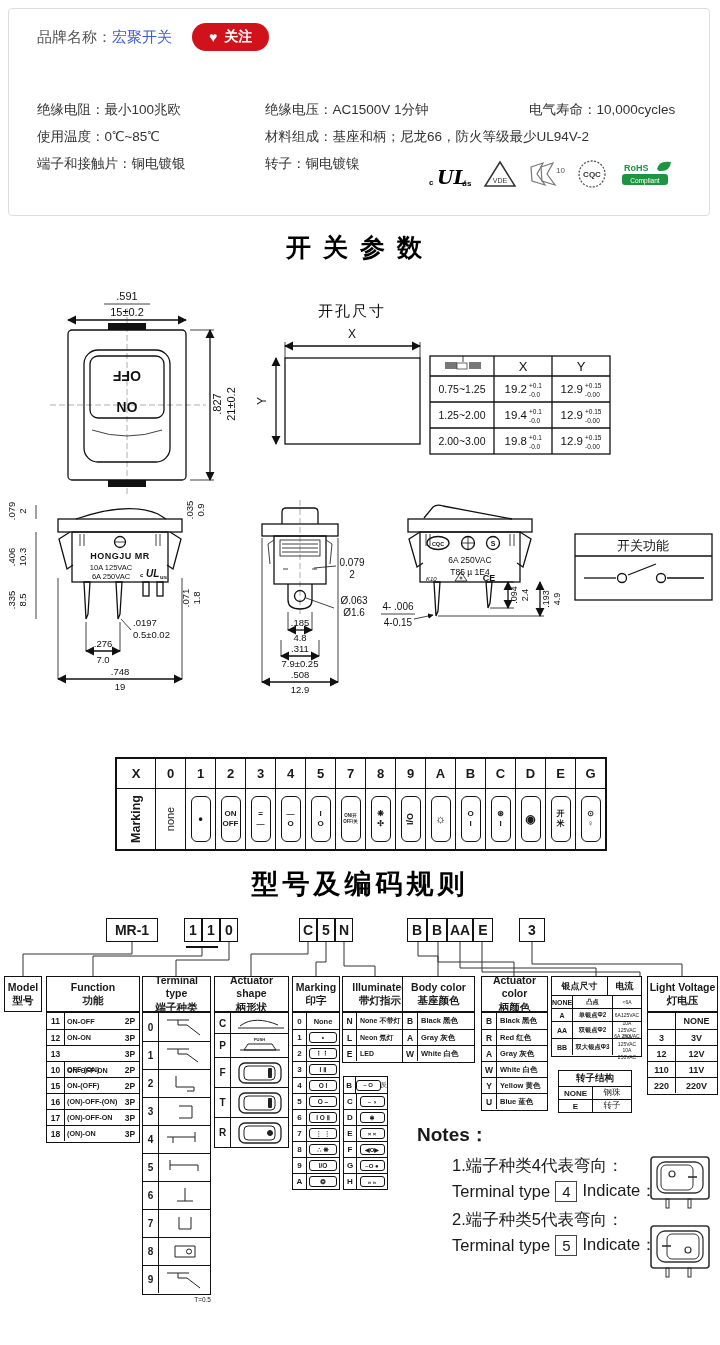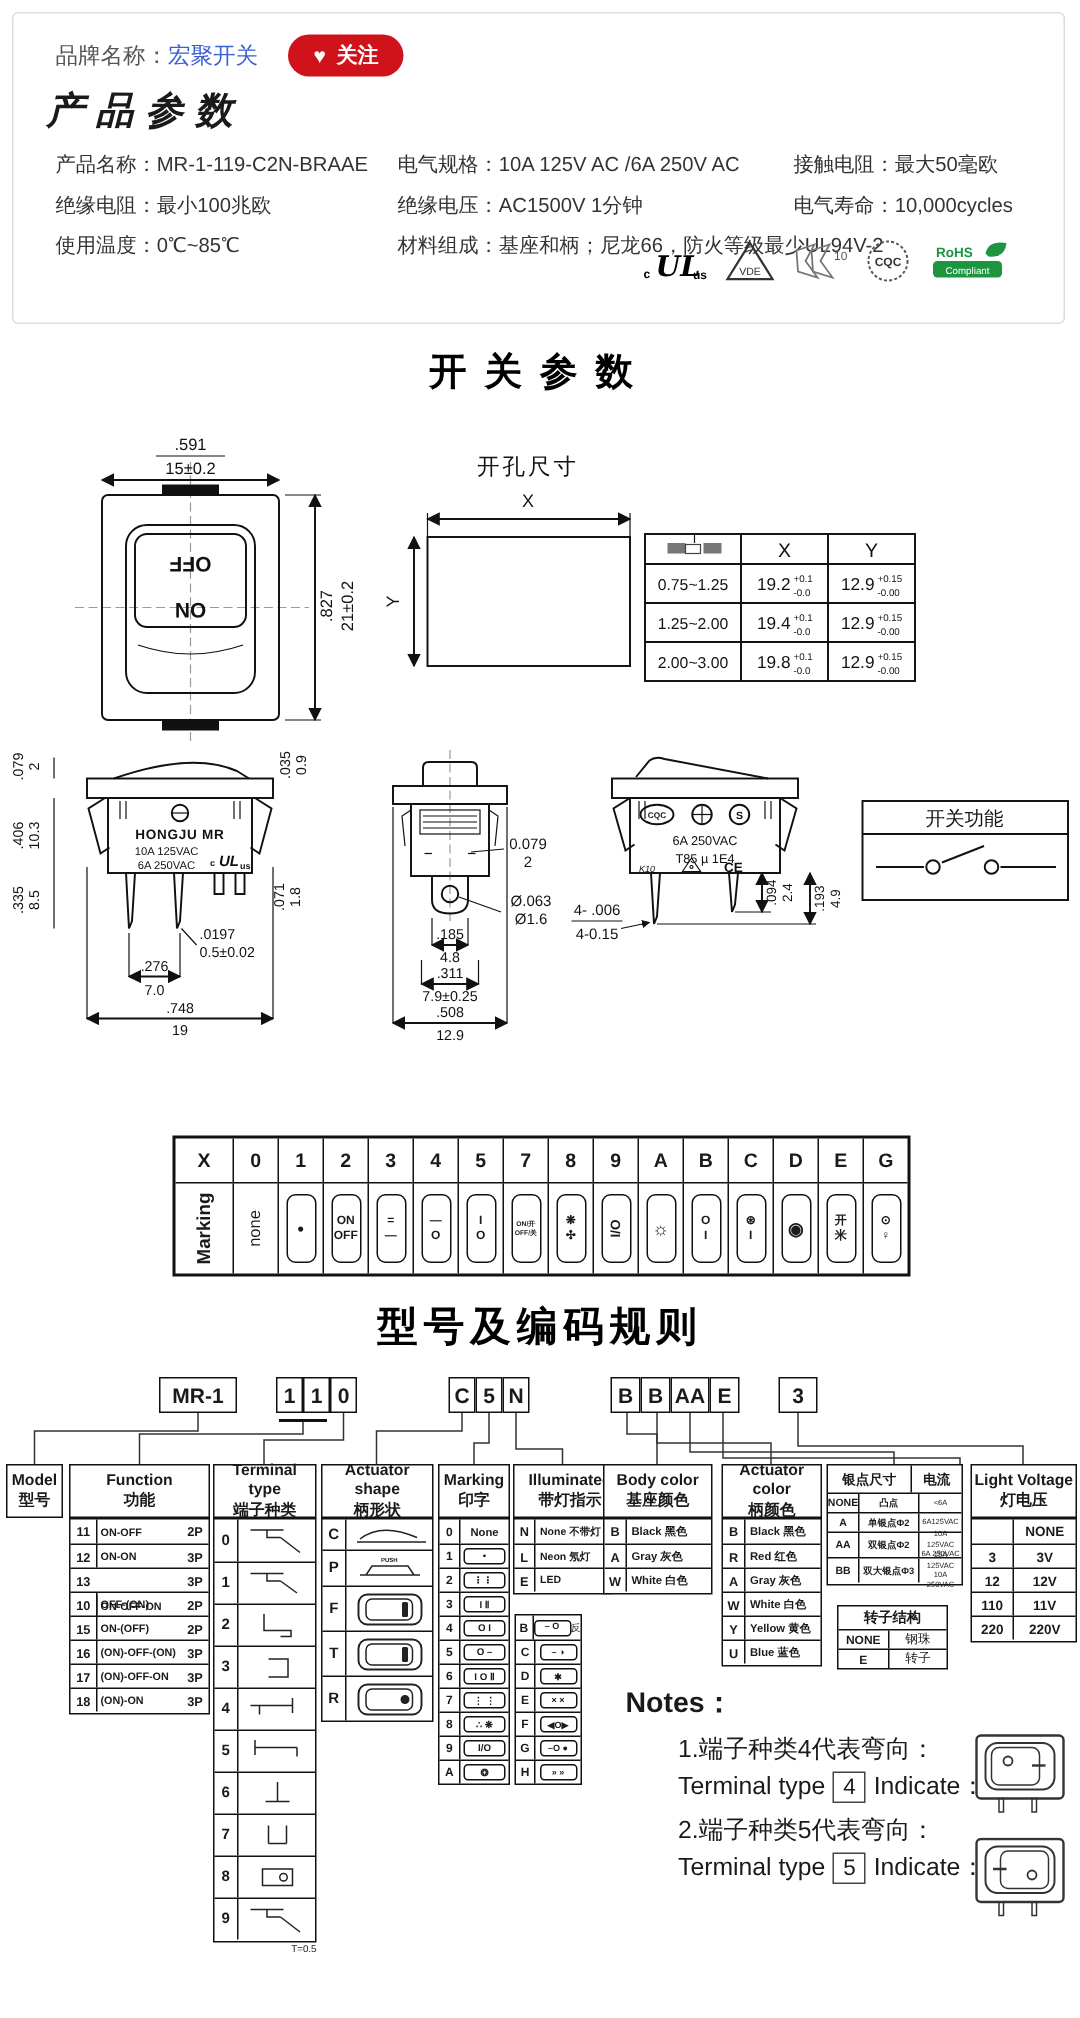--- a/index.html
+++ b/index.html
@@ -70,35 +70,33 @@
 
 <div class="card">
   <div class="brandrow">
     <span class="slabel-b">品牌名称：</span>
     <span class="brand-name">宏聚开关</span>
     <span class="follow">
       <span>♥</span>
       <span>关注</span>
     </span>
   </div>
-  <div class="ptitle">产品参数</div>
   <div id="spec-rows">
-      <div class="specrow">
-        <span class="speccell" style="left: 0px;"><span>产品名称：</span><span>MR-1-119-C2N-BRAAE</span></span>
-        <span class="speccell" style="left: 228px;"><span>电气规格：</span><span>10A 125V AC /6A 250V AC</span></span>
-        <span class="speccell" style="left: 492px;"><span>接触电阻：</span><span>最大50毫欧</span></span>
-      </div>
       <div class="specrow">
         <span class="speccell" style="left: 0px;"><span>绝缘电阻：</span><span>最小100兆欧</span></span>
         <span class="speccell" style="left: 228px;"><span>绝缘电压：</span><span>AC1500V 1分钟</span></span>
         <span class="speccell" style="left: 492px;"><span>电气寿命：</span><span>10,000cycles</span></span>
       </div>
       <div class="specrow">
         <span class="speccell" style="left: 0px;"><span>使用温度：</span><span>0℃~85℃</span></span>
         <span class="speccell" style="left: 228px;"><span>材料组成：</span><span>基座和柄；尼龙66，防火等级最少UL94V-2</span></span>
+      </div>
+      <div class="specrow">
+        <span class="speccell" style="left: 0px;"><span>端子和接触片：</span><span>铜电镀银</span></span>
+        <span class="speccell" style="left: 228px;"><span>转子：</span><span>铜电镀镍</span></span>
       </div>
     </div>
   <div class="certs">
     <svg width="46" height="30">
       <text x="2" y="26" font-size="8" font-weight="bold">c</text>
       <text x="10" y="25" font-size="19" font-weight="bold" font-style="italic" font-family="DejaVu Serif,serif">UL</text>
       <text x="35" y="27" font-size="8" font-weight="bold">us</text>
     </svg>
     <svg width="34" height="30">
       <polygon points="17,3 32,27 2,27" fill="none" stroke="#333" stroke-width="1.5"></polygon>

